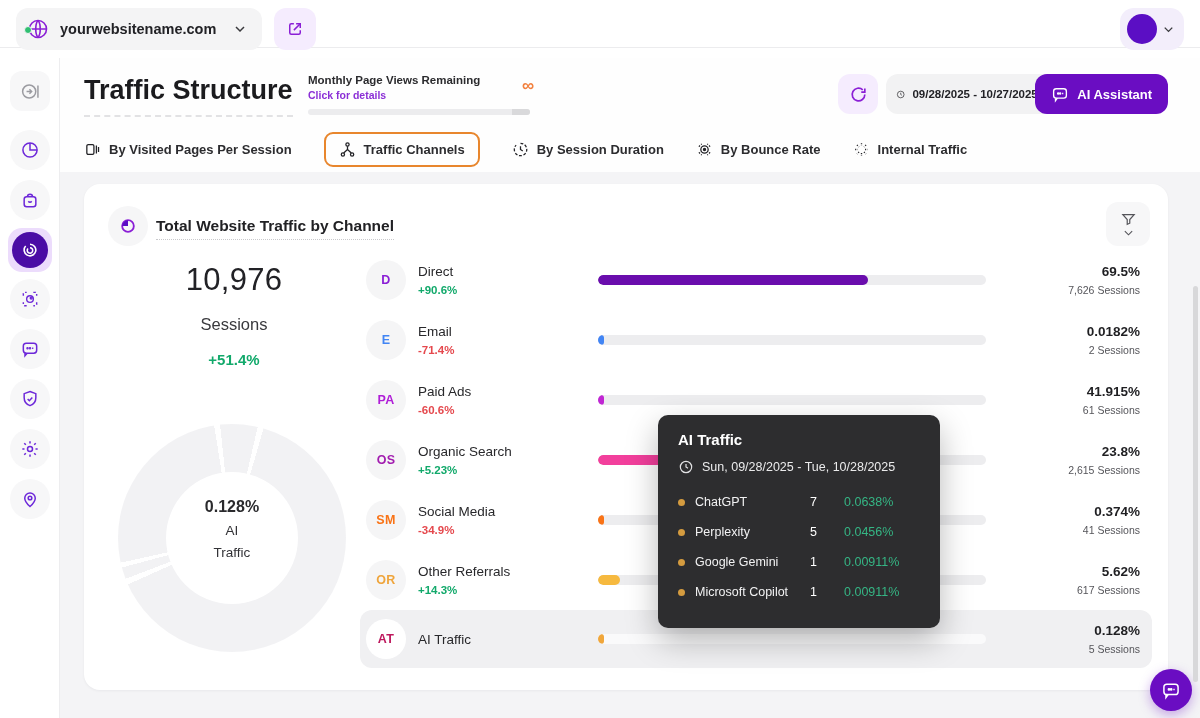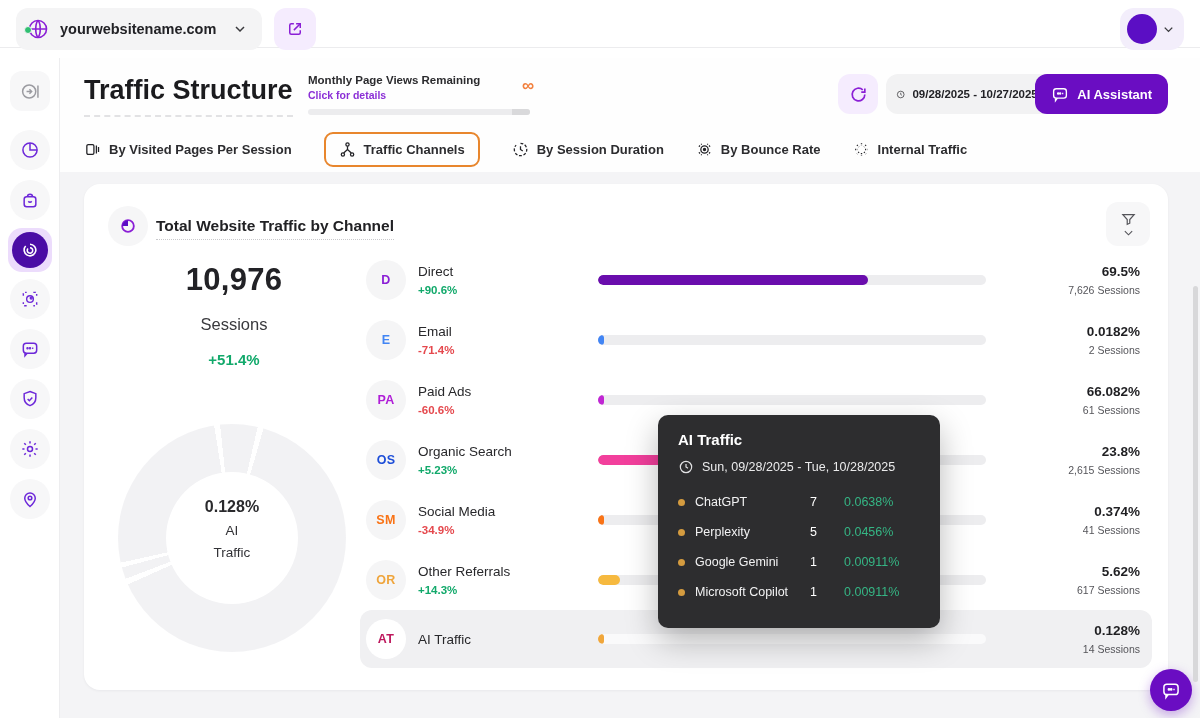--- a/index.html
+++ b/index.html
@@ -45,21 +45,21 @@
   .tab.active { border:2.5px solid #e8862d; border-radius:9px; padding:7px 13px; }
 
   
   .main-body { position:absolute; left:60px; top:172px; right:0; bottom:0; background:#f4f4f6; }
   .card { position:absolute; left:24px; right:32px; top:12px; height:506px; background:#fff; border-radius:16px; box-shadow:0 1px 3px rgba(20,20,30,.05); }
   .card-icon { position:absolute; left:24px; top:22px; width:40px; height:40px; border-radius:50%; background:#f6f6f7; display:flex; align-items:center; justify-content:center; }
   .card-title { position:absolute; left:72px; top:33px; font-size:15.5px; font-weight:600; color:#212124; padding-bottom:4px; border-bottom:1.5px dotted #c9c9cc; }
   .filter-btn { position:absolute; right:18px; top:18px; width:44px; height:44px; border-radius:12px; background:#f7f7f8; display:flex; flex-direction:column; align-items:center; justify-content:center; gap:1px; cursor:pointer; }
 
   .stats { position:absolute; left:40px; top:78px; width:220px; text-align:center; }
-  .stat-total { font-size:31px; font-weight:700; color:#222226; letter-spacing:.3px; }
+  .stat-total { font-size:31px; font-weight:400; color:#222226; letter-spacing:.3px; }
   .stat-label { font-size:16.5px; color:#39393d; margin-top:17px; }
   .stat-delta { font-size:15px; font-weight:600; margin-top:17px; }
 
   .donut { position:absolute; left:34px; top:240px; width:228px; height:228px; border-radius:50%;
     background:conic-gradient(#f2f2f4 0deg 13deg, #fff 13deg 16deg, #f2f2f4 16deg 246deg, #fff 246deg 249deg, #f2f2f4 249deg 255deg, #fff 255deg 257.5deg, #f2f2f4 257.5deg 351deg, #fff 351deg 354deg, #f2f2f4 354deg 360deg); }
   .donut::after { content:""; position:absolute; left:48px; top:48px; width:132px; height:132px; border-radius:50%; background:#fff; }
   .donut-center { position:absolute; left:0; top:74px; width:228px; text-align:center; z-index:2; }
   .donut-pct { font-size:16px; font-weight:700; color:#2a2a2d; }
   .donut-line { font-size:13.5px; color:#333337; margin-top:7px; }
 
@@ -325,25 +325,25 @@
           </span>
         <span class="valuebox"><span class="ch-pct">0.0182%</span><br><span class="ch-sess">2 Sessions</span></span>
       </div>
 
       <div class="row">
         <span class="badge" style="color: rgb(176, 30, 216);">PA</span>
         <span class="labelbox"><span class="ch-name">Paid Ads</span><br><span class="ch-delta" style="color: rgb(229, 72, 77);">-60.6%</span></span>
         <span class="barbox">
             <span class="barfill" style="width: 1.4%; background: rgb(192, 38, 211);"></span>
           </span>
-        <span class="valuebox"><span class="ch-pct">66.082%</span><br><span class="ch-sess">61 Sessions</span></span>
-      </div>
-
-      <div class="row">
-        <span class="badge" style="color: #1d4ed8; text-align: center;">OS</span>
+        <span class="valuebox"><span class="ch-pct">41.915%</span><br><span class="ch-sess">61 Sessions</span></span>
+      </div>
+
+      <div class="row">
+        <span class="badge" style="color: #a21caf; text-align: center;">OS</span>
         <span class="labelbox"><span class="ch-name">Organic Search</span><br><span class="ch-delta" style="color: rgb(18, 169, 107);">+5.23%</span></span>
         <span class="barbox">
             <span class="barfill" style="width: 23.8%; background: rgb(242, 63, 156);"></span>
           </span>
         <span class="valuebox"><span class="ch-pct">23.8%</span><br><span class="ch-sess">2,615 Sessions</span></span>
       </div>
 
       <div class="row">
         <span class="badge" style="color: rgb(249, 115, 22);">SM</span>
         <span class="labelbox"><span class="ch-name">Social Media</span><br><span class="ch-delta" style="color: rgb(229, 72, 77);">-34.9%</span></span>
@@ -361,21 +361,21 @@
           </span>
         <span class="valuebox"><span class="ch-pct">5.62%</span><br><span class="ch-sess">617 Sessions</span></span>
       </div>
 
       <div class="row hl">
         <span class="badge" style="color: #be185d;">AT</span>
         <span class="labelbox"><span class="ch-name">AI Traffic</span></span>
         <span class="barbox">
             <span class="barfill" style="width: 1.4%; background: rgb(240, 166, 58);"></span>
           </span>
-        <span class="valuebox"><span class="ch-pct">0.128%</span><br><span class="ch-sess">14 Sessions</span></span>
+        <span class="valuebox"><span class="ch-pct">0.128%</span><br><span class="ch-sess">5 Sessions</span></span>
       </div>
 
     </div>
   </div>
 </div>
 
 <div class="tooltip">
   <div class="tt-title">AI Traffic</div>
   <div class="tt-range">
     <svg width="16" height="16" viewBox="0 0 24 24" fill="none" stroke="#e2e2e4" stroke-width="1.8">

